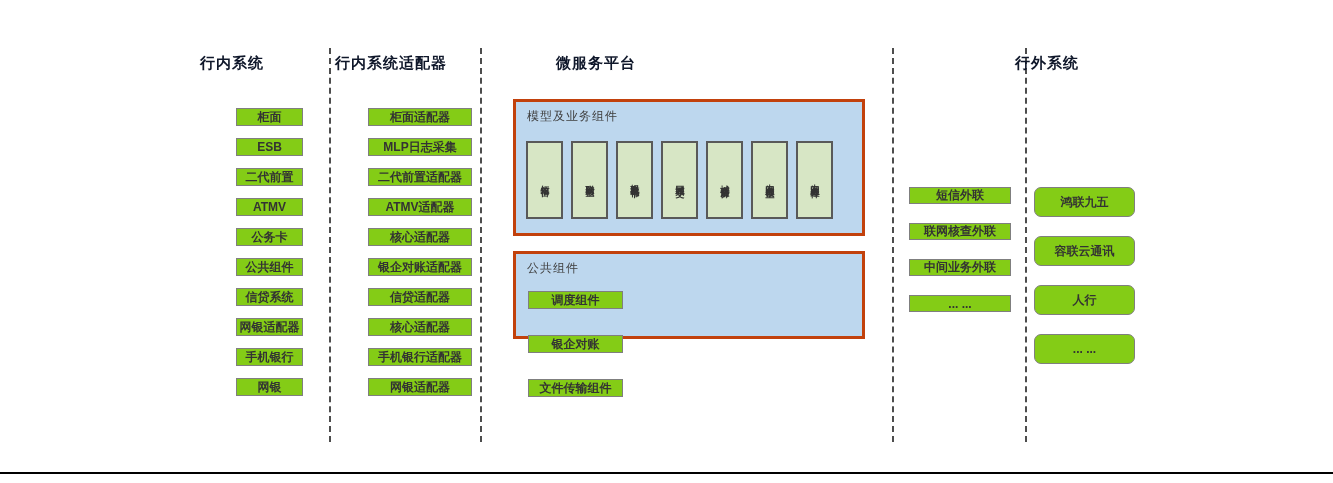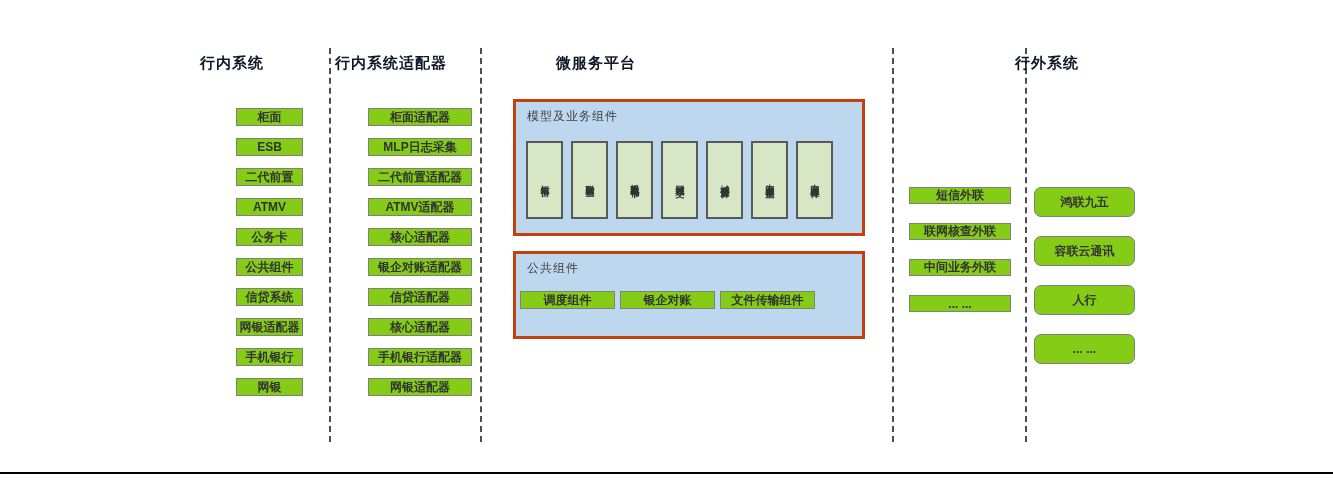--- a/index.html
+++ b/index.html
@@ -99,25 +99,25 @@
     font-weight: bold;
     color: #333333;
     letter-spacing: 1px;
     line-height: 1;
     overflow: hidden;
   }
 
   
   .hrow {
     position: absolute;
-    left: 4px;
+    left: 12px;
     top: 37px;
     display: flex;
-    flex-direction: row;
-    gap: 5px;
+    flex-direction: column;
+    gap: 26px;
   }
   .hrow .gbox { width: 95px; height: 18px; margin: 0; }
 
   
   #bottom-rule {
     position: absolute;
     left: 0;
     top: 472px;
     width: 1333px;
     height: 2px;

